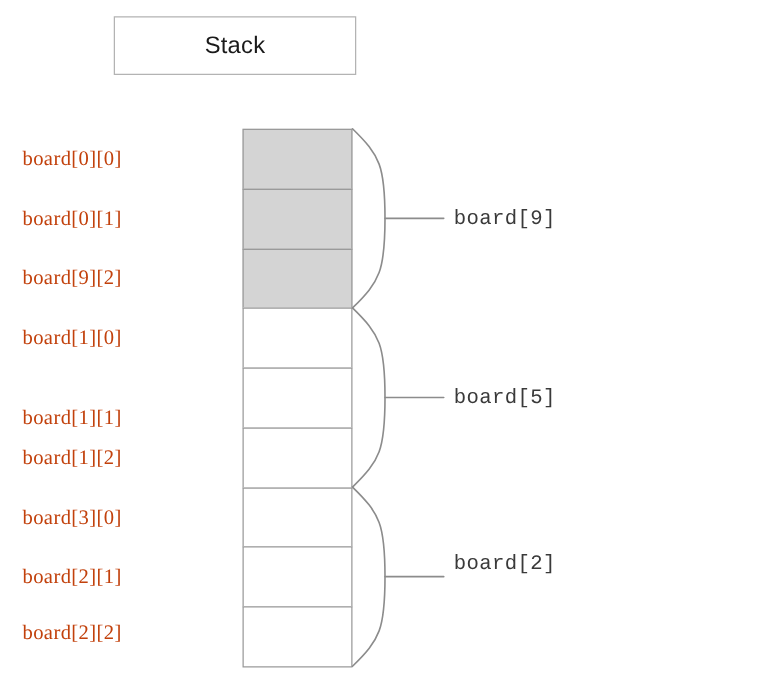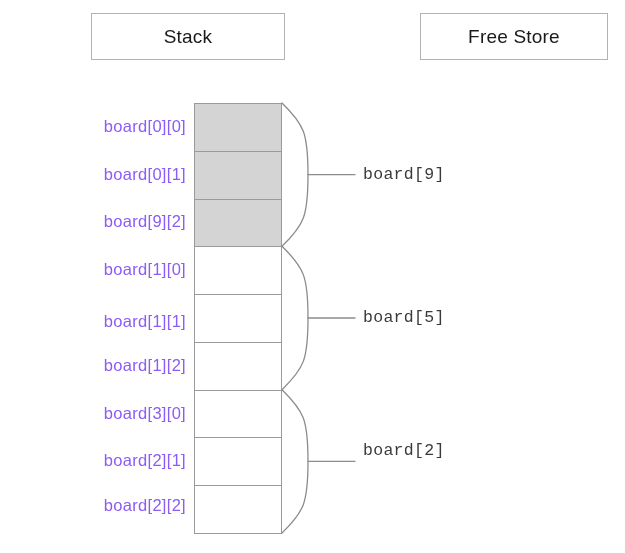--- a/index.html
+++ b/index.html
@@ -46,24 +46,24 @@
     left: 194px;
     width: 88px;
   }
   .cell.filled { background: #d4d4d4; }
   .cell.empty  { background: #ffffff; }
 
   .row-label {
     position: absolute;
     left: 18px;
     width: 168px;
-    text-align: right;
-    font-family: Liberation Sans, sans-serif;
+    text-align: left;
+    font-family: Liberation Serif, serif;
     font-size: 16.5px;
-    color: #8b5cf6;
+    color: #c2410c;
     letter-spacing: 0.3px;
     white-space: nowrap;
   }
   .group-label {
     position: absolute;
     left: 363px;
     font-family: "Liberation Mono", monospace;
     font-size: 16.5px;
     color: #3a3a3a;
     letter-spacing: 0.3px;
@@ -78,41 +78,38 @@
 </style>
 </head>
 <body>
 
 <div id="diagram">
 
   <div class="hdr-box" id="hdr-stack">
     <span>Stack</span>
   </div>
 
-  <div class="hdr-box" id="hdr-freestore">
-    <span>Free Store</span>
-  </div>
 
   <div id="cells-layer">
       <div class="cell filled" style="top: 103px; height: 48.7778px;"></div>
       <div class="cell filled" style="top: 150.778px; height: 48.7778px;"></div>
       <div class="cell filled" style="top: 198.556px; height: 48.7778px;"></div>
       <div class="cell empty" style="top: 246.333px; height: 48.7778px;"></div>
       <div class="cell empty" style="top: 294.111px; height: 48.7778px;"></div>
       <div class="cell empty" style="top: 341.889px; height: 48.7778px;"></div>
       <div class="cell empty" style="top: 389.667px; height: 48.7778px;"></div>
       <div class="cell empty" style="top: 437.444px; height: 48.7778px;"></div>
       <div class="cell empty" style="top: 485.222px; height: 48.7778px;"></div>
     </div>
   <div id="labels-layer">
       <div class="row-label" style="top: 116.889px;">board[0][0]</div>
       <div class="row-label" style="top: 164.667px;">board[0][1]</div>
       <div class="row-label" style="top: 212.444px;">board[9][2]</div>
       <div class="row-label" style="top: 260.222px;">board[1][0]</div>
-      <div class="row-label" style="top: 312px;">board[1][1]</div>
+      <div class="row-label" style="top: 324px;">board[1][1]</div>
       <div class="row-label" style="top: 355.778px;">board[1][2]</div>
       <div class="row-label" style="top: 403.556px;">board[3][0]</div>
       <div class="row-label" style="top: 451.333px;">board[2][1]</div>
       <div class="row-label" style="top: 496px;">board[2][2]</div>
     </div>
 
   <svg class="braces" viewBox="0 0 625 553">
     <g id="braces-layer" fill="none" stroke="#8c8c8c" stroke-width="1.3" stroke-linecap="round" stroke-linejoin="round">
         <path d="M 282 103 C 304.1 124.5, 308 133.10000000000002, 308 174.66666666666669 C 308 216.23333333333335, 304.1 224.83333333333334, 282 246.33333333333334"></path>
         <line x1="308" y1="174.66666666666669" x2="355" y2="174.66666666666669"></line>

